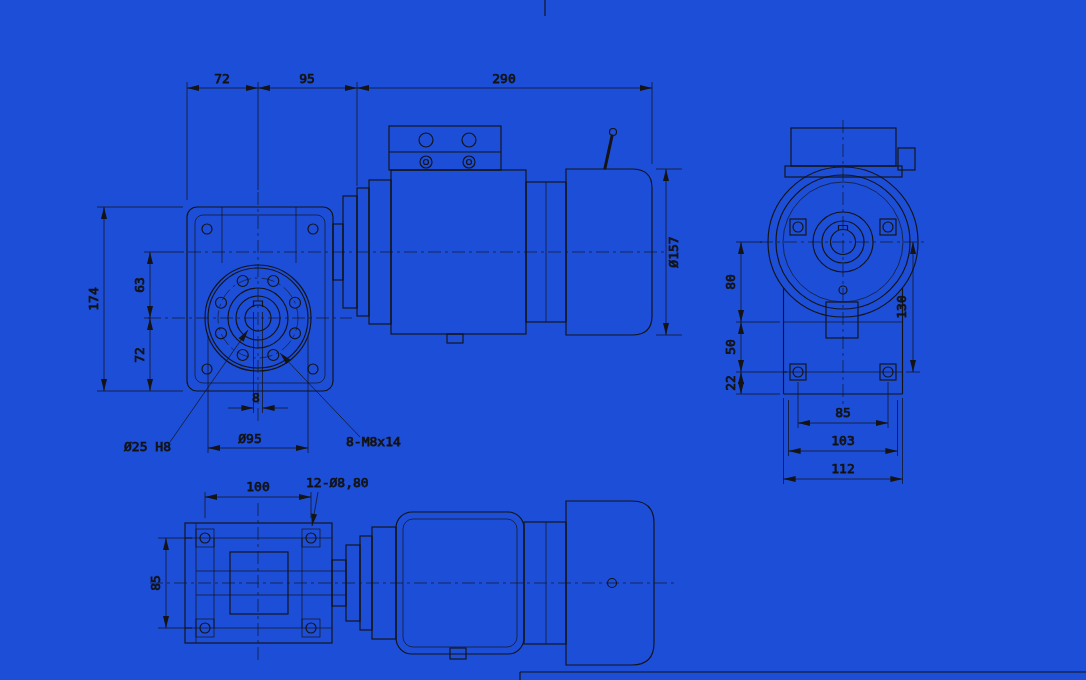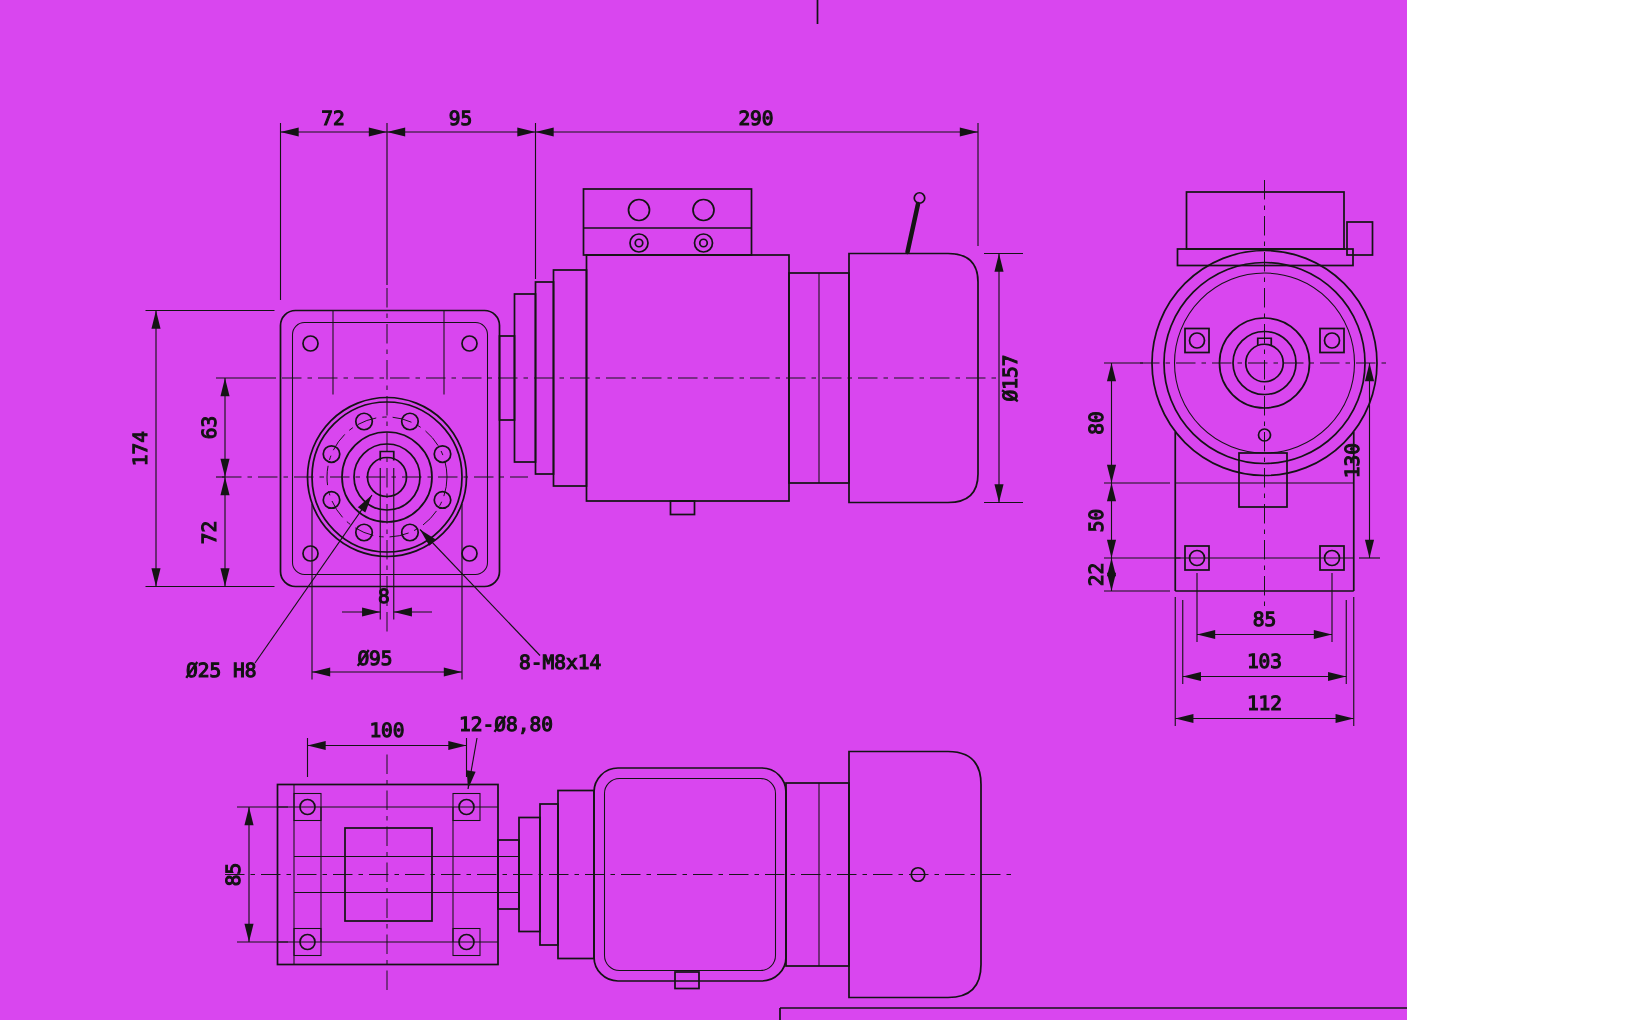--- a/index.html
+++ b/index.html
@@ -1,16 +1,16 @@
 <!DOCTYPE html>
 <html><head>
 <meta charset="utf-8">
 <style>
   html,body{margin:0;padding:0;background:#ffffff}
-  .stage{position:relative;width:938px;height:680px;background:#d946ef;overflow:hidden}
+  .stage{position:relative;width:1086px;height:680px;background:#1d4ed8;overflow:hidden}
   svg{display:block}
   .ol{stroke:#141414;stroke-width:1.15;fill:none;stroke-linecap:butt;stroke-linejoin:miter}
   .thin{stroke-width:0.7}
   .cl{stroke:#141414;stroke-width:0.65;fill:none;stroke-dasharray:13 4 3 4}
   .dim{stroke:#141414;stroke-width:0.75;fill:none}
   .dtxt{font-family:"DejaVu Sans Mono","Liberation Mono",monospace;font-size:13px;fill:#111}
 </style>
 </head>
 <body>
 

